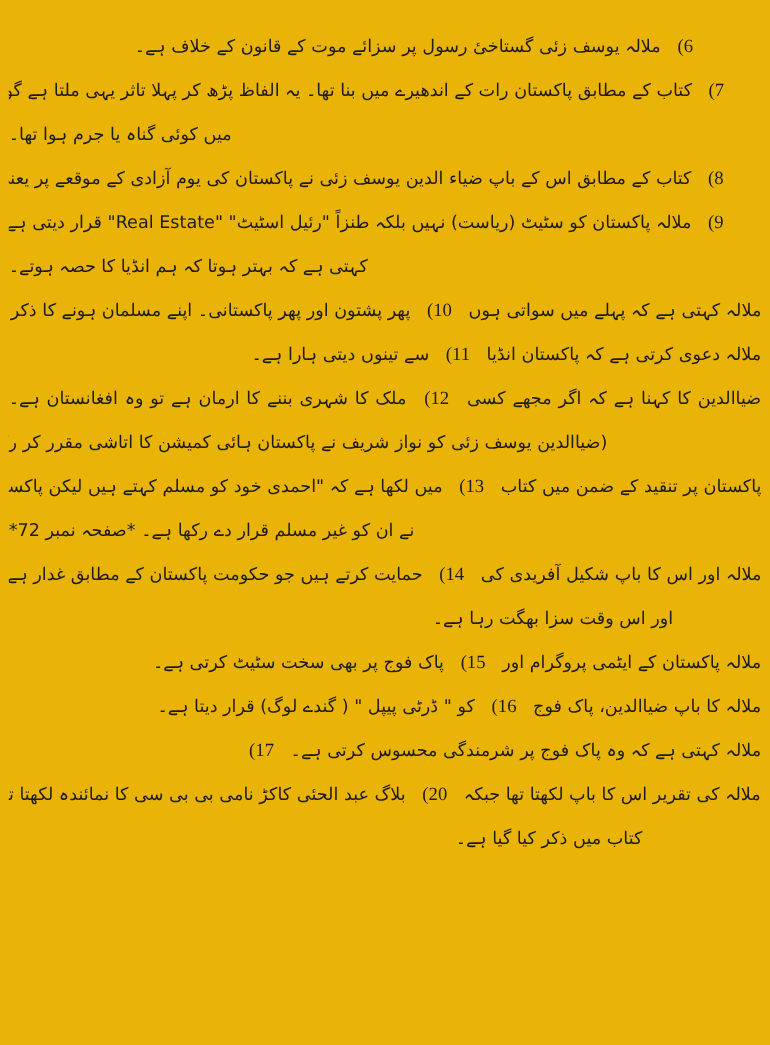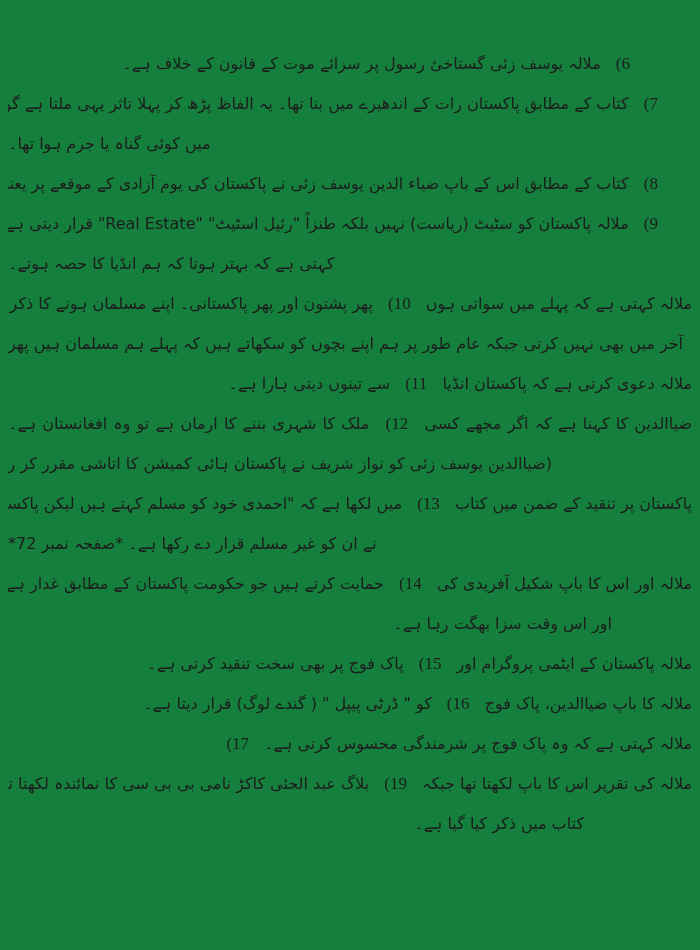--- a/index.html
+++ b/index.html
@@ -1,19 +1,19 @@
 <!DOCTYPE html>
 <html lang="ur" dir="rtl"><head>
 <meta charset="utf-8">
 <style>
   html,body{margin:0;padding:0;background:#ffffff;}
   .page{
     width:700px;height:950px;box-sizing:border-box;
-    background:#15803d;color:#1c1c1c;
-    padding:44px 8px 0 8px;
+    background:#eab308;color:#1c1c1c;
+    padding:22px 8px 0 8px;
     direction:rtl;
     font-family:"DejaVu Sans",sans-serif;
     font-size:16px;
     overflow:hidden;
   }
   .ln{
     height:40px;line-height:40px;
     white-space:nowrap;overflow:hidden;
     text-align:right;
   }
@@ -54,23 +54,20 @@
   </div>
   <div class="ln center">
     <span class="t">کہتی ہے کہ بہتر ہوتا کہ ہم انڈیا کا حصہ ہوتے۔</span>
   </div>
 
   <div class="ln justify">
     <span class="t">ملالہ کہتی ہے کہ پہلے میں سواتی ہوں</span>
     <span class="num">10)</span>
     <span class="t">پھر پشتون اور پھر پاکستانی۔ اپنے مسلمان ہونے کا ذکر وہ</span>
   </div>
-  <div class="ln center">
-    <span class="t">آخر میں بھی نہیں کرتی جبکہ عام طور پر ہم اپنے بچوں کو سکھاتے ہیں کہ پہلے ہم مسلمان ہیں پھر</span>
-  </div>
 
   <div class="ln">
     <span class="t">ملالہ دعوی کرتی ہے کہ پاکستان انڈیا</span>
     <span class="num">11)</span>
     <span class="t">سے تینوں دیتی ہارا ہے۔</span>
   </div>
 
   <div class="ln justify">
     <span class="t">ضیاالدین کا کہنا ہے کہ اگر مجھے کسی</span>
     <span class="num">12)</span>
@@ -94,36 +91,36 @@
     <span class="num">14)</span>
     <span class="t">حمایت کرتے ہیں جو حکومت پاکستان کے مطابق غدار ہے</span>
   </div>
   <div class="ln" style="padding-right:80px">
     <span class="t">اور اس وقت سزا بھگت رہا ہے۔</span>
   </div>
 
   <div class="ln">
     <span class="t">ملالہ پاکستان کے ایٹمی پروگرام اور</span>
     <span class="num">15)</span>
-    <span class="t">پاک فوج پر بھی سخت تنقید کرتی ہے۔</span>
+    <span class="t">پاک فوج پر بھی سخت سٹیٹ کرتی ہے۔</span>
   </div>
 
   <div class="ln">
     <span class="t">ملالہ کا باپ ضیاالدین، پاک فوج</span>
     <span class="num">16)</span>
     <span class="t">کو " ڈرٹی پیپل " ( گندے لوگ) قرار دیتا ہے۔</span>
   </div>
 
   <div class="ln">
     <span class="t">ملالہ کہتی ہے کہ وہ پاک فوج پر شرمندگی محسوس کرتی ہے۔</span>
     <span class="num">17)</span>
   </div>
 
   <div class="ln justify">
     <span class="t">ملالہ کی تقریر اس کا باپ لکھتا تھا جبکہ</span>
-    <span class="num">19)</span>
+    <span class="num">20)</span>
     <span class="t">بلاگ عبد الحئی کاکڑ نامی بی بی سی کا نمائندہ لکھتا تھا جس کا</span>
   </div>
   <div class="ln" style="padding-right:108px">
     <span class="t">کتاب میں ذکر کیا گیا ہے۔</span>
   </div>
 
 </div>
 
 </body></html>

